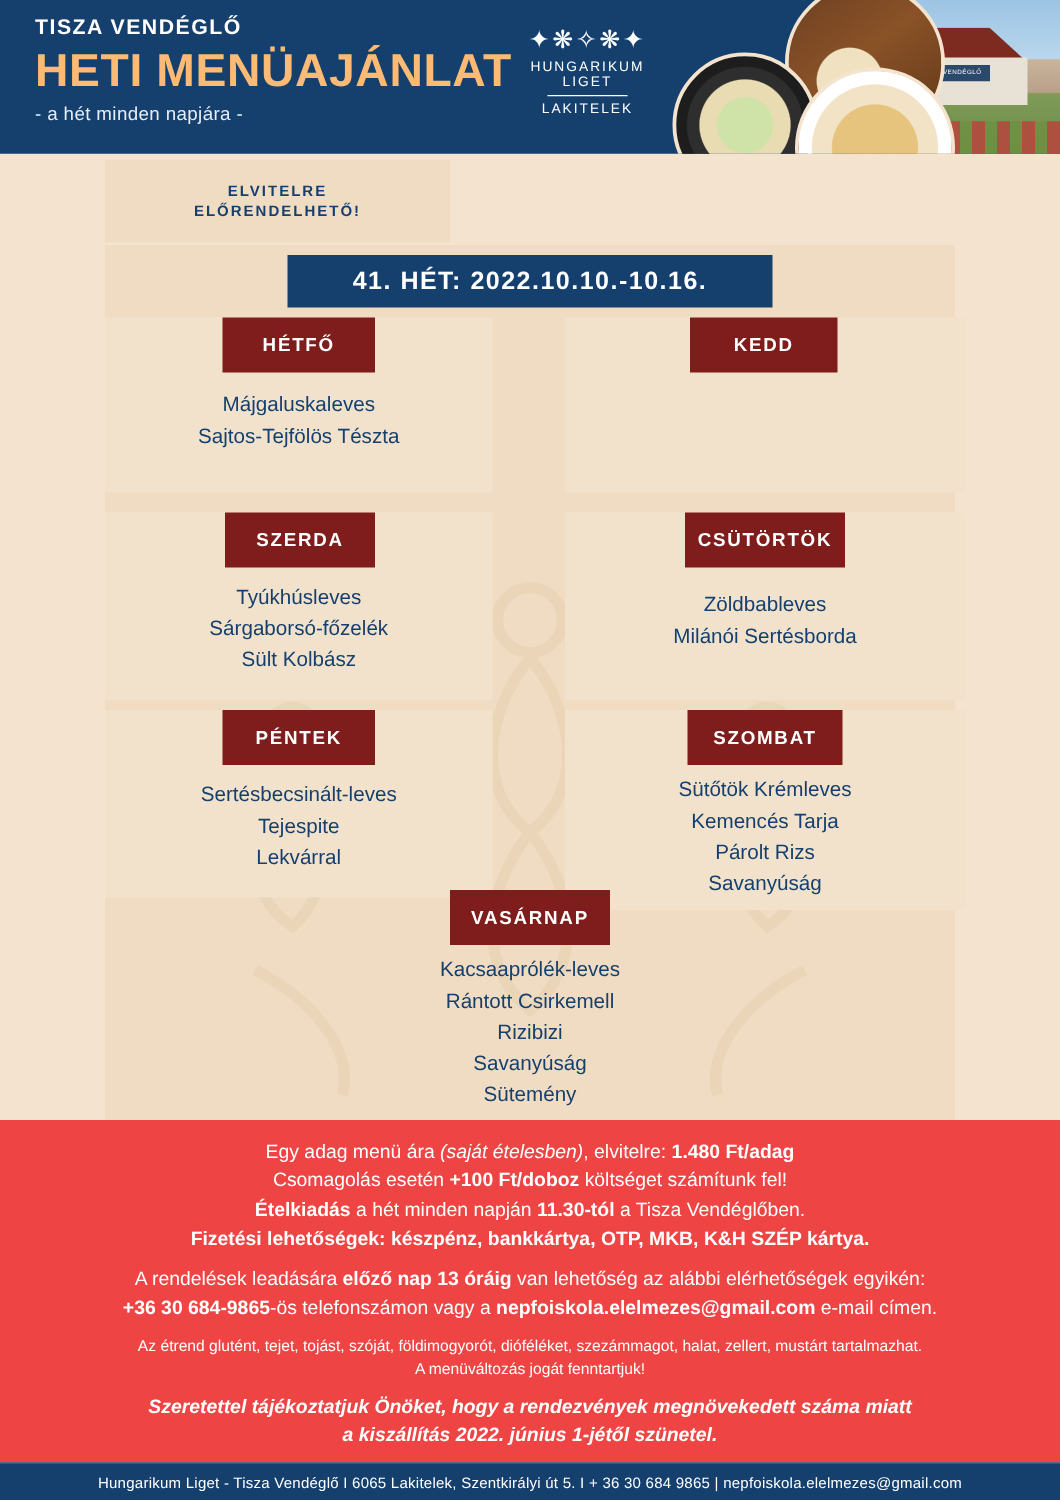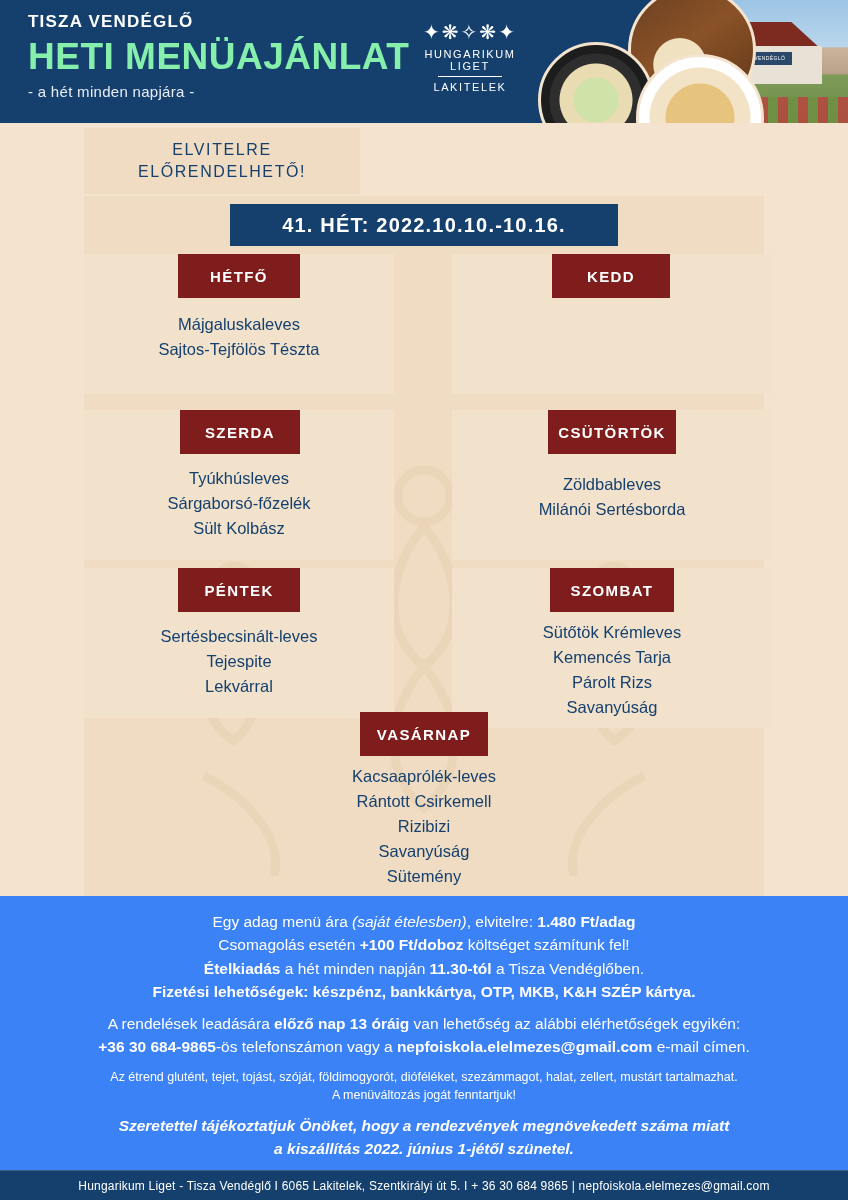--- a/index.html
+++ b/index.html
@@ -33,21 +33,21 @@
   .brand-line {
     font-size: 17px;
     font-weight: bold;
     letter-spacing: 1.2px;
     color: #ffffff;
   }
   .main-title {
     font-size: 37px;
     font-weight: bold;
     letter-spacing: 0.5px;
-    color: #86efac;
+    color: #fdba74;
     line-height: 1.15;
     margin-top: 4px;
   }
   .sub-title {
     font-size: 15px;
     color: #e7edf4;
     margin-top: 4px;
     letter-spacing: 0.3px;
   }
   .logo-block {
@@ -188,22 +188,22 @@
     width: 276px;
     height: 66px;
     background: #f0dcc2;
     display: flex;
     flex-direction: column;
     align-items: center;
     justify-content: center;
   }
   .takeaway-box div {
     color: #15406e;
-    font-weight: normal;
-    font-size: 16px;
+    font-weight: bold;
+    font-size: 12px;
     letter-spacing: 1.6px;
     line-height: 1.35;
   }
 
   .panel {
     position: absolute;
     left: 84px;
     top: 196px;
     width: 680px;
     height: 700px;
@@ -251,21 +251,21 @@
     width: 100%;
   }
 
   
   .footer {
     position: absolute;
     left: 0;
     top: 896px;
     width: 848px;
     height: 274px;
-    background: #3b82f6;
+    background: #ef4444;
     color: #ffffff;
     padding: 14px 28px 0 28px;
     text-align: center;
   }
   .f-line { font-size: 15.5px; line-height: 1.5; }
   .f-bold { font-weight: bold; }
   .f-italic { font-style: italic; }
   .f-small { font-size: 12.5px; line-height: 1.5; }
   .f-gap { margin-top: 9px; }
   .f-final {

